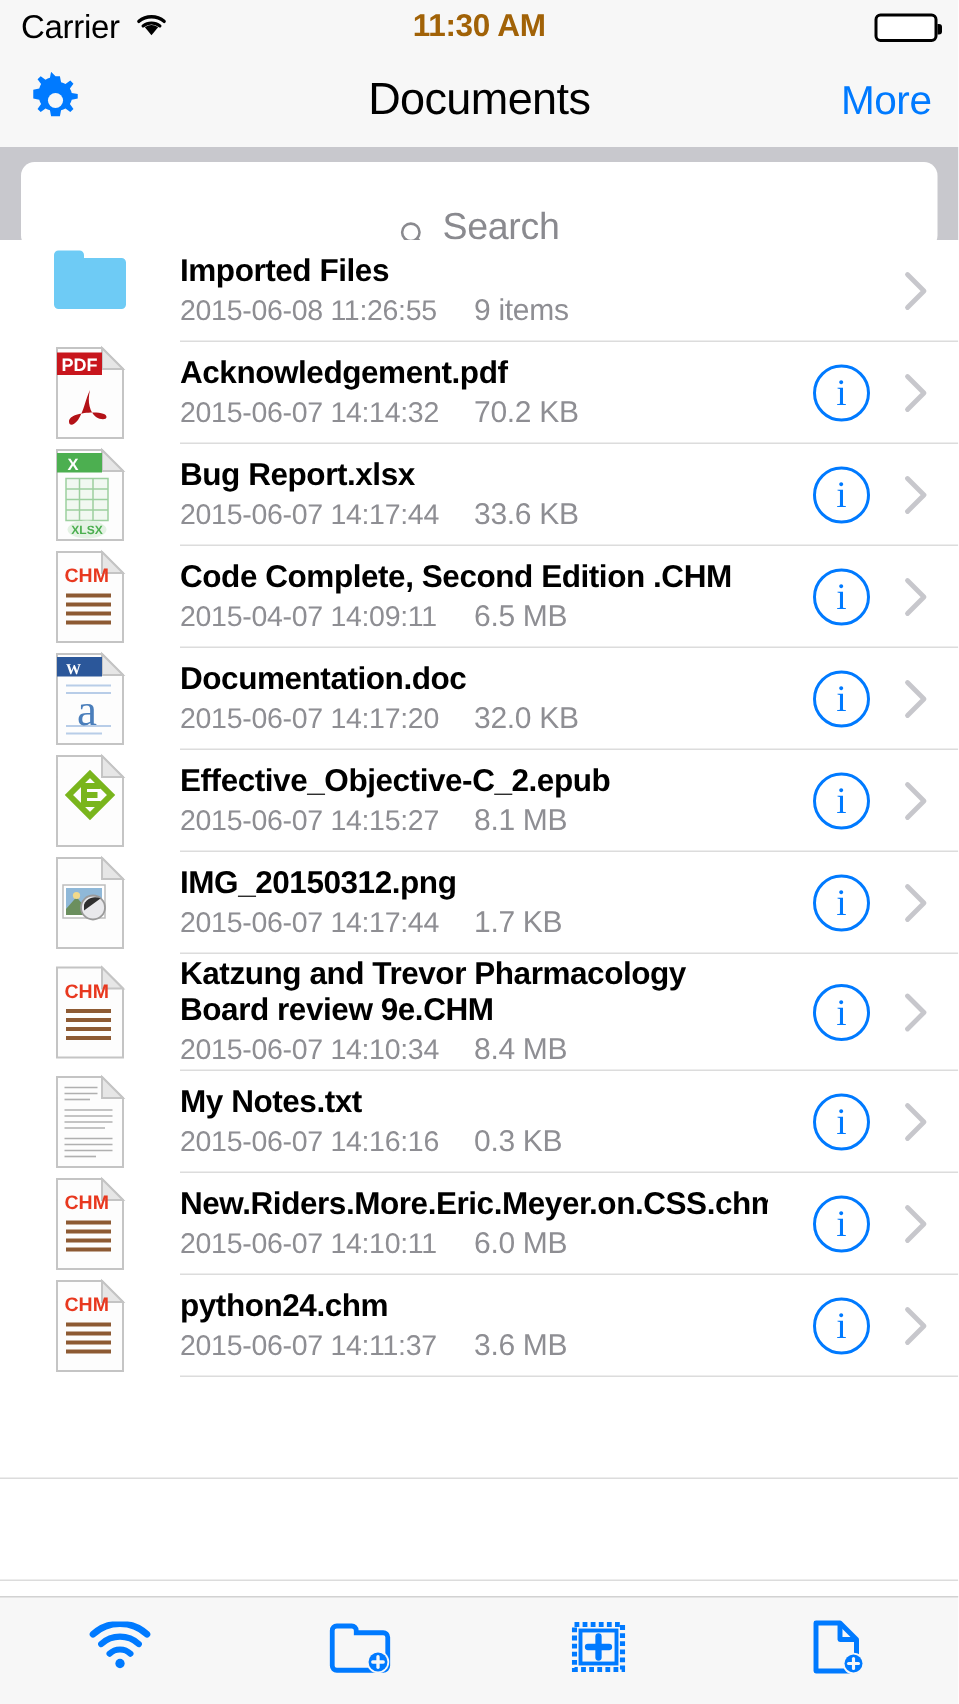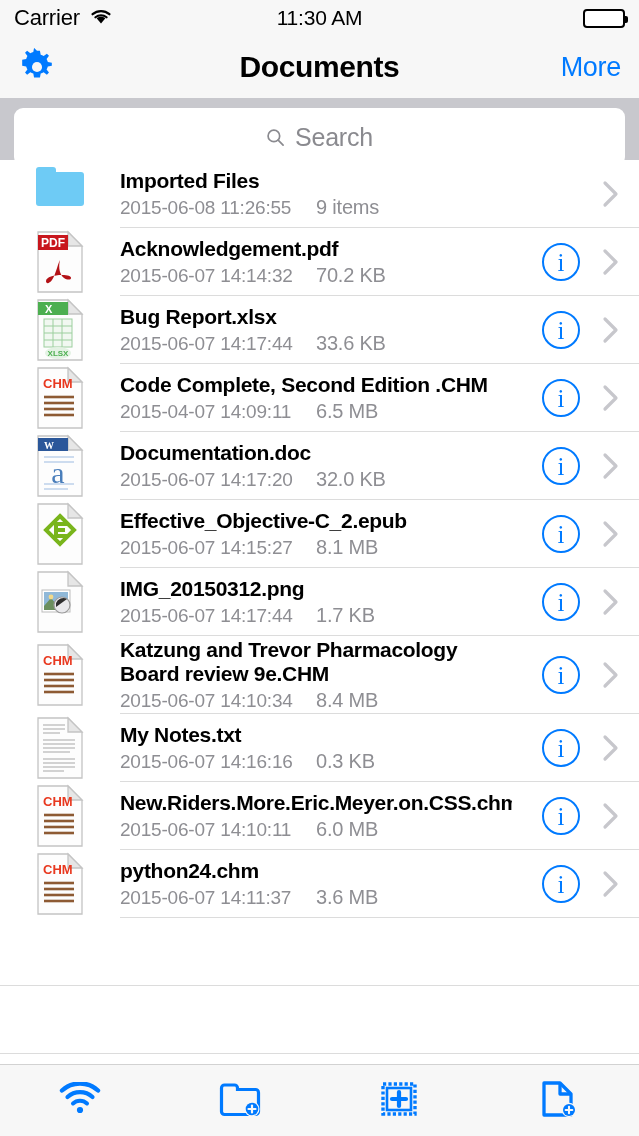--- a/index.html
+++ b/index.html
@@ -16,21 +16,21 @@
     height: 36px; flex: 0 0 36px;
     background: #f7f7f7;
     display: flex; align-items: center;
     padding: 0 14px;
     position: relative;
   }
   .sb-left { display: flex; align-items: center; gap: 9px; }
   .sb-carrier { font-size: 22px; color: #000; letter-spacing: -0.2px; }
   .sb-time {
     position: absolute; left: 0; right: 0; text-align: center;
-    font-size: 21px; color: #000000; font-weight: 400; letter-spacing: -0.2px;
+    font-size: 21px; color: #a16207; font-weight: 700; letter-spacing: -0.2px;
   }
   .sb-right { margin-left: auto; display: flex; align-items: center; }
   .battery {
     width: 42px; height: 19px; border: 2px solid #000; border-radius: 4px;
     position: relative; background: #fff; padding: 1.5px;
   }
   .battery::after {
     content: ""; position: absolute; right: -5px; top: 5px;
     width: 3px; height: 7px; background: #000; border-radius: 0 2px 2px 0;
   }
@@ -39,37 +39,37 @@
   
   .navbar {
     height: 62px; flex: 0 0 62px;
     background: #f7f7f7;
     display: flex; align-items: center;
     padding: 0 18px;
     position: relative;
   }
   .nav-title {
     position: absolute; left: 0; right: 0; text-align: center;
-    font-size: 30px; font-weight: bold; color: #000; letter-spacing: -0.4px;
+    font-size: 30px; font-weight: normal; color: #000; letter-spacing: -0.4px;
   }
   .nav-edit {
     margin-left: auto; font-size: 27px; color: #007aff; letter-spacing: -0.3px;
     position: relative; z-index: 2; cursor: pointer;
   }
   .gear { width: 38px; height: 38px; position: relative; z-index: 2; cursor: pointer; }
 
   
   .searchwrap {
     flex: 0 0 62px; height: 62px;
     background: #c8c8cd;
     display: flex; align-items: center; padding: 0 14px;
   }
   .searchbox {
     flex: 1; height: 58px; background: #fff; border-radius: 9px;
-    display: flex; align-items: center; justify-content: center; gap: 10px; margin-top: 16px;
+    display: flex; align-items: flex-end; justify-content: center; gap: 10px; margin-top: 16px;
   }
   .search-icon { width: 19px; height: 19px; }
   .search-ph { font-size: 25px; color: #8a8a8f; letter-spacing: -0.2px; }
 
   
   .list { flex: 1 1 auto; background: #fff; overflow: hidden; position: relative; }
   .row {
     display: flex; align-items: center;
     padding: 0 0 0 26px;
     position: relative;

